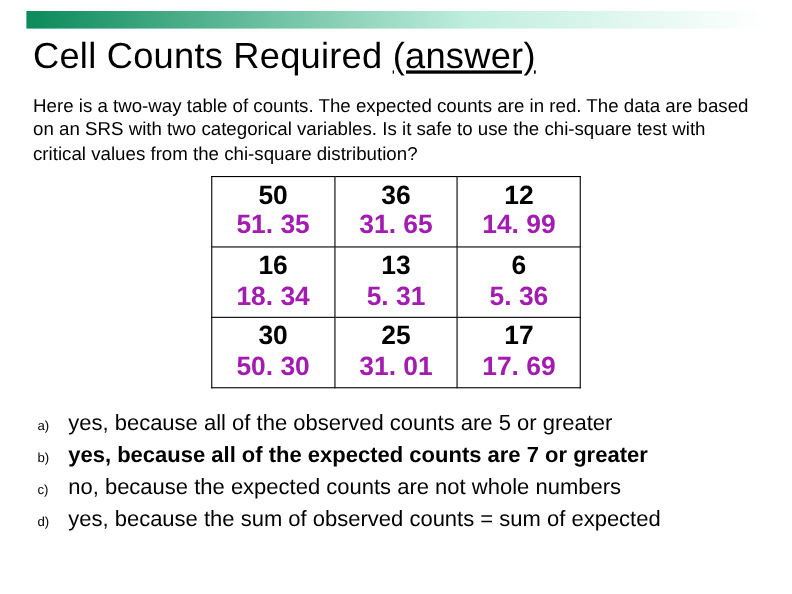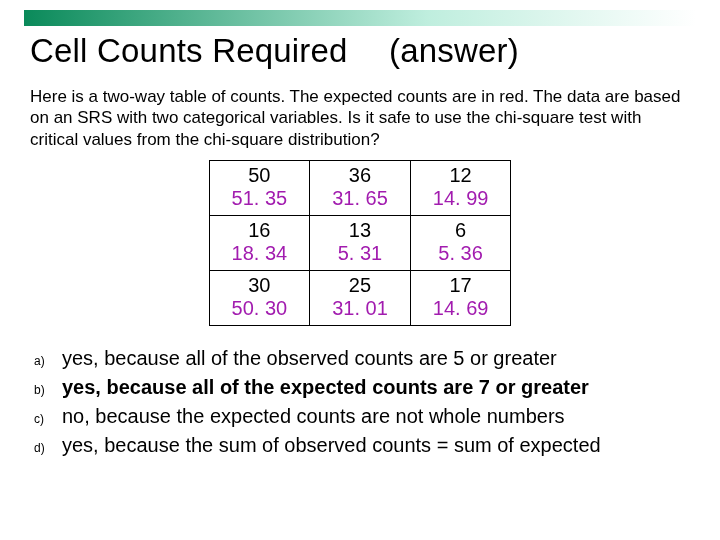--- a/index.html
+++ b/index.html
@@ -20,37 +20,38 @@
   .content {
     padding: 4px 30px 0 30px;
   }
   h1 {
     font-size: 33px;
     font-weight: normal;
     margin: 2px 0 10px 0;
     letter-spacing: 0.2px;
   }
   h1 .underlined {
-    margin-left: 32px;
+    text-decoration: underline;
   }
   .intro {
     font-size: 17px;
     line-height: 1.25;
     margin: 16px 0 10px 0;
   }
   table.counts {
     border-collapse: collapse;
     margin: 0 auto 18px auto;
   }
   table.counts td {
     border: 1px solid #000;
     padding: 3px 22px 5px 22px;
     text-align: center;
-    font-size: 20px;
+    font-size: 24px;
     line-height: 1.15;
+    font-weight: bold;
   }
   table.counts .obs {
     display: block;
   }
   table.counts .exp {
     display: block;
     color: #a21caf;
   }
   ol.options {
     list-style: none;
@@ -119,21 +120,21 @@
       <td>
             <span class="obs">30</span>
             <span class="exp">50. 30</span>
           </td>
       <td>
             <span class="obs">25</span>
             <span class="exp">31. 01</span>
           </td>
       <td>
             <span class="obs">17</span>
-            <span class="exp">14. 69</span>
+            <span class="exp">17. 69</span>
           </td>
     </tr>
   </tbody>
     </table>
 
   <ol class="options">
     <li>
         <span class="marker">a)</span>
         <span>yes, because all of the observed counts are 5 or greater</span>
       </li>

